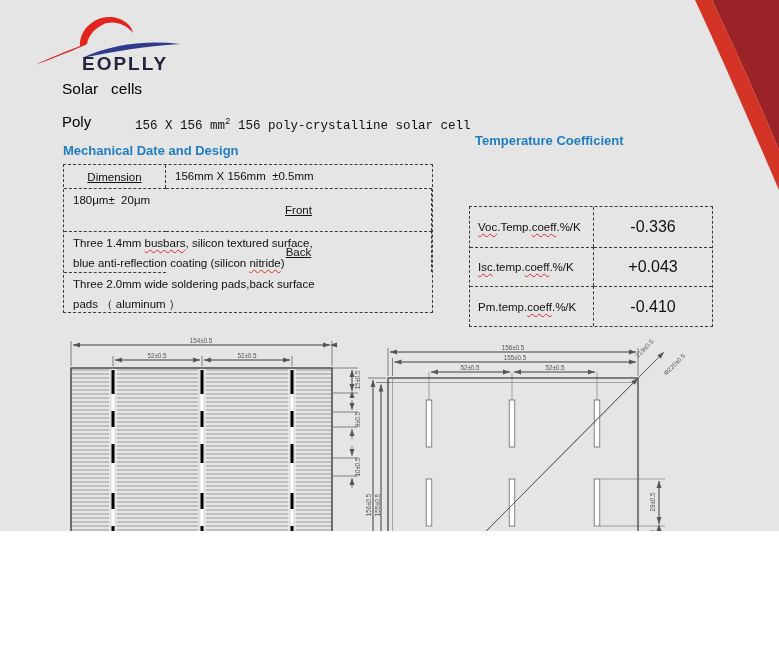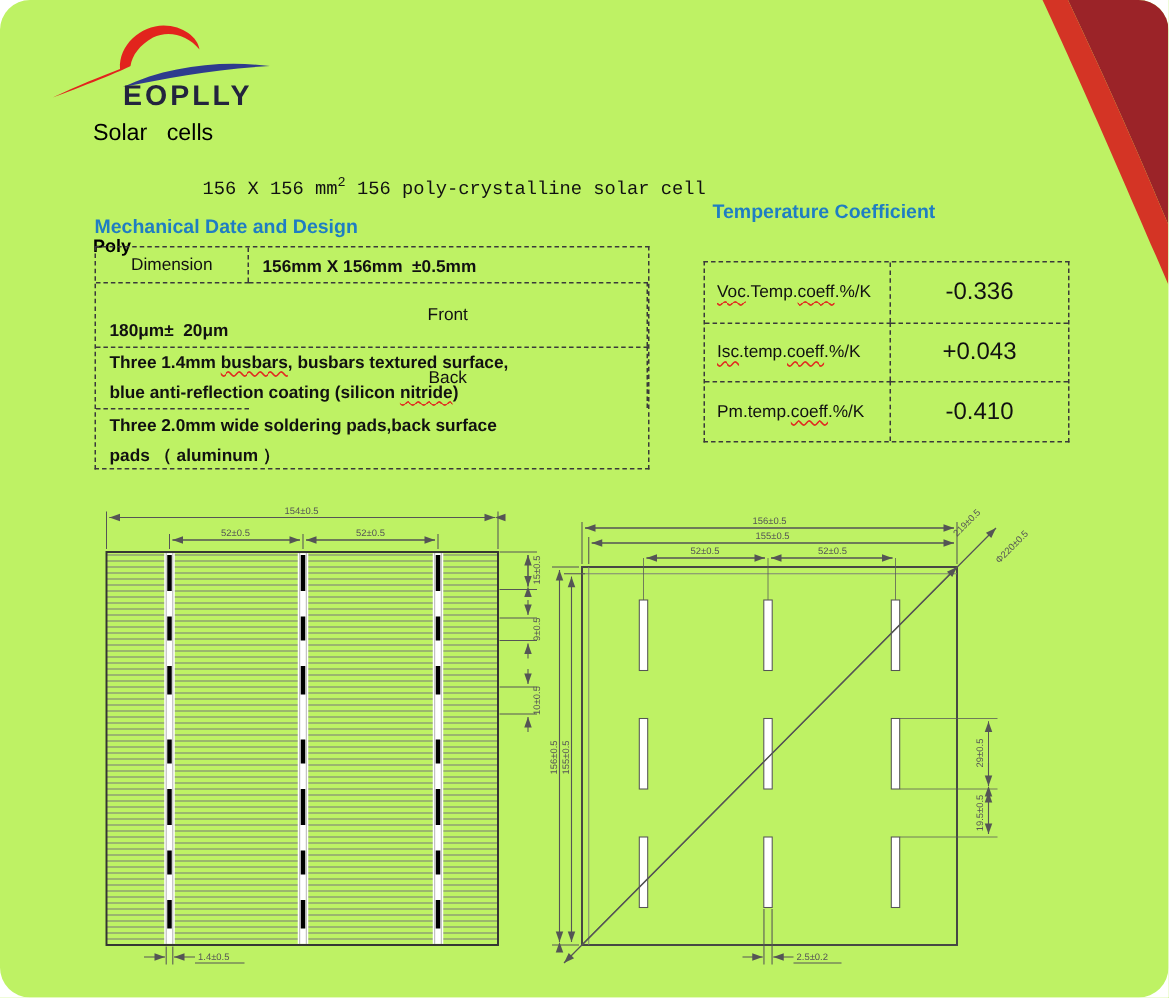--- a/index.html
+++ b/index.html
@@ -1,34 +1,34 @@
 <!DOCTYPE html>
 <html><head>
 <meta charset="utf-8">
 <style>
   html,body{margin:0;padding:0;background:#fff;}
-  .page{position:relative;width:779px;height:665px;background:#bef264;overflow:hidden;
-        font-family:"Liberation Sans",sans-serif;color:#1a1a1a;border-radius:20px;}
+  .page{position:relative;width:779px;height:531px;background:#e5e5e5;overflow:hidden;
+        font-family:"Liberation Sans",sans-serif;color:#1a1a1a;}
   .abs{position:absolute;}
   .title{left:62px;top:80px;font-size:15.5px;font-weight:normal;color:#000;white-space:pre;}
-  .poly-label{left:62px;top:113px;font-size:12px;font-weight:bold;color:#000;margin-top:44px;}
+  .poly-label{left:62px;top:113px;font-size:15px;font-weight:normal;color:#000;}
   .poly-desc{left:135px;top:117px;font-size:12.5px;color:#111;white-space:pre;font-family:Liberation Mono, monospace;}
   .poly-desc sup{font-size:9px;}
   .sec-head{font-size:13px;font-weight:bold;color:#1f7dc3;text-align:right;}
   
   .mech-table{left:63px;top:164px;width:370px;height:149px;display:grid;
     grid-template-columns:102px 1fr;grid-template-rows:23px 43px 41px 42px;
     border:1.2px dashed #3a3a3a;font-size:11.5px;color:#111;box-sizing:border-box;}
   .mech-table .lbl{border-right:1.2px dashed #3a3a3a;display:flex;flex-direction:column;
-    justify-content:center;text-align:center;line-height:16px;}
-  .mech-table .val{padding:2px 0 0 9px;display:flex;flex-direction:column;justify-content:flex-end;
-    line-height:19.5px;white-space:pre;font-weight:bold;}
+    justify-content:center;text-align:center;line-height:16px;text-decoration:underline;}
+  .mech-table .val{padding:2px 0 0 9px;display:flex;flex-direction:column;justify-content:flex-start;
+    line-height:19.5px;white-space:pre;}
   .mech-table .bt{border-top:1.2px dashed #3a3a3a;}
   
-  .temp-table{left:469px;top:174px;width:244px;height:121px;display:grid;
+  .temp-table{left:469px;top:206px;width:244px;height:121px;display:grid;
     grid-template-columns:124px 1fr;grid-template-rows:1fr 1fr 1fr;
     border:1.2px dashed #3a3a3a;font-size:11.5px;color:#111;box-sizing:border-box;}
   .temp-table .lbl{border-right:1.2px dashed #3a3a3a;display:flex;align-items:center;
     padding-left:8px;white-space:pre;}
   .temp-table .val{display:flex;align-items:center;justify-content:center;font-size:16px;}
   .temp-table .bt{border-top:1.2px dashed #3a3a3a;}
   .wavy{text-decoration:underline;text-decoration-style:wavy;text-decoration-color:#e02b20;
         text-decoration-thickness:1px;text-underline-offset:2px;}
   svg text{font-family:"Liberation Sans",sans-serif;fill:#555;font-size:6.3px;}
 </style>
@@ -61,21 +61,21 @@
         <span>Dimension</span>
       </div>
     <div class="val"><span>156mm X 156mm  ±0.5mm</span></div>
 
     <div class="val bt"><span>180μm±  20μm</span></div>
 
     <div class="lbl bt">
         <span>Front</span>
       </div>
     <div class="val bt">
-      <span><span>Three 1.4mm </span><span class="wavy">busbars</span><span>, busbars textured surface,</span></span>
+      <span><span>Three 1.4mm </span><span class="wavy">busbars</span><span>, silicon textured surface,</span></span>
       <span><span>blue anti-reflection coating (silicon </span><span class="wavy">nitride</span><span>)</span></span>
     </div>
 
     <div class="lbl bt">
         <span>Back</span>
       </div>
     <div class="val bt">
       <span>Three 2.0mm wide soldering pads,back surface</span>
       <span>pads （ aluminum ）</span>
     </div>

